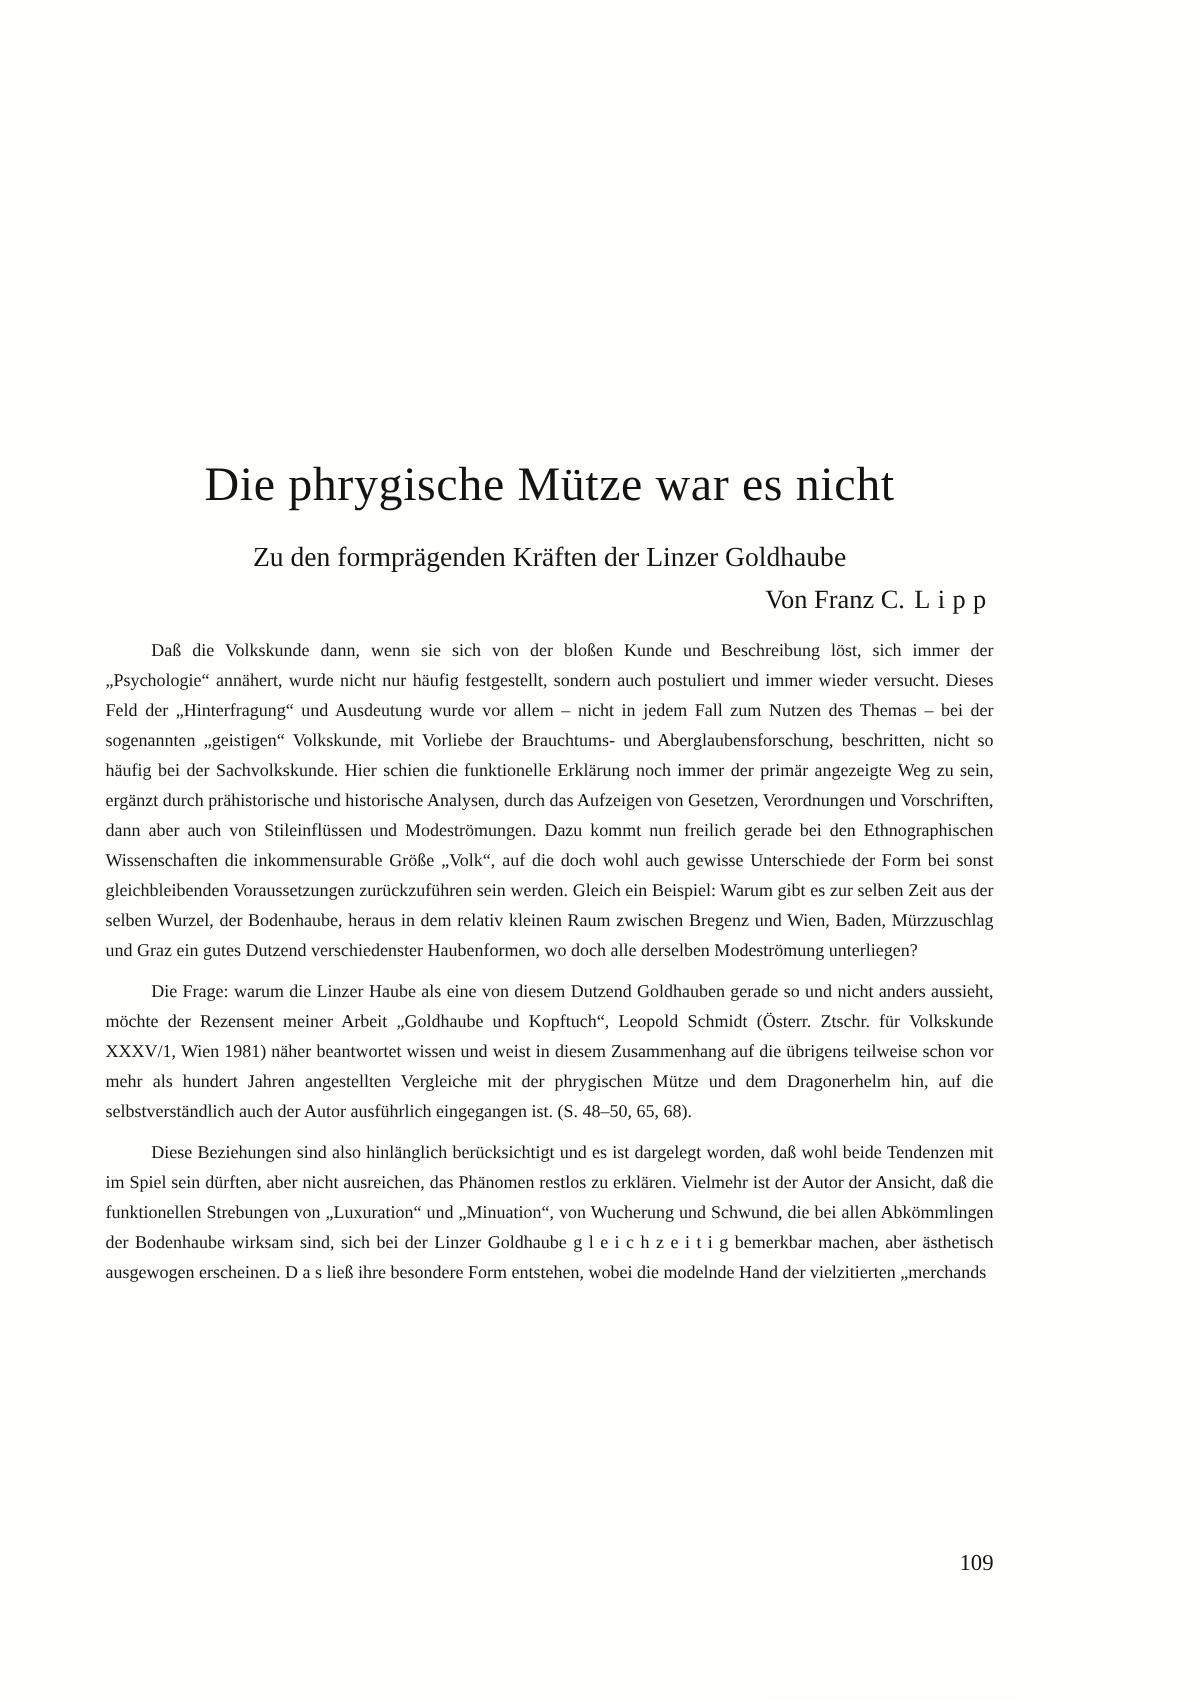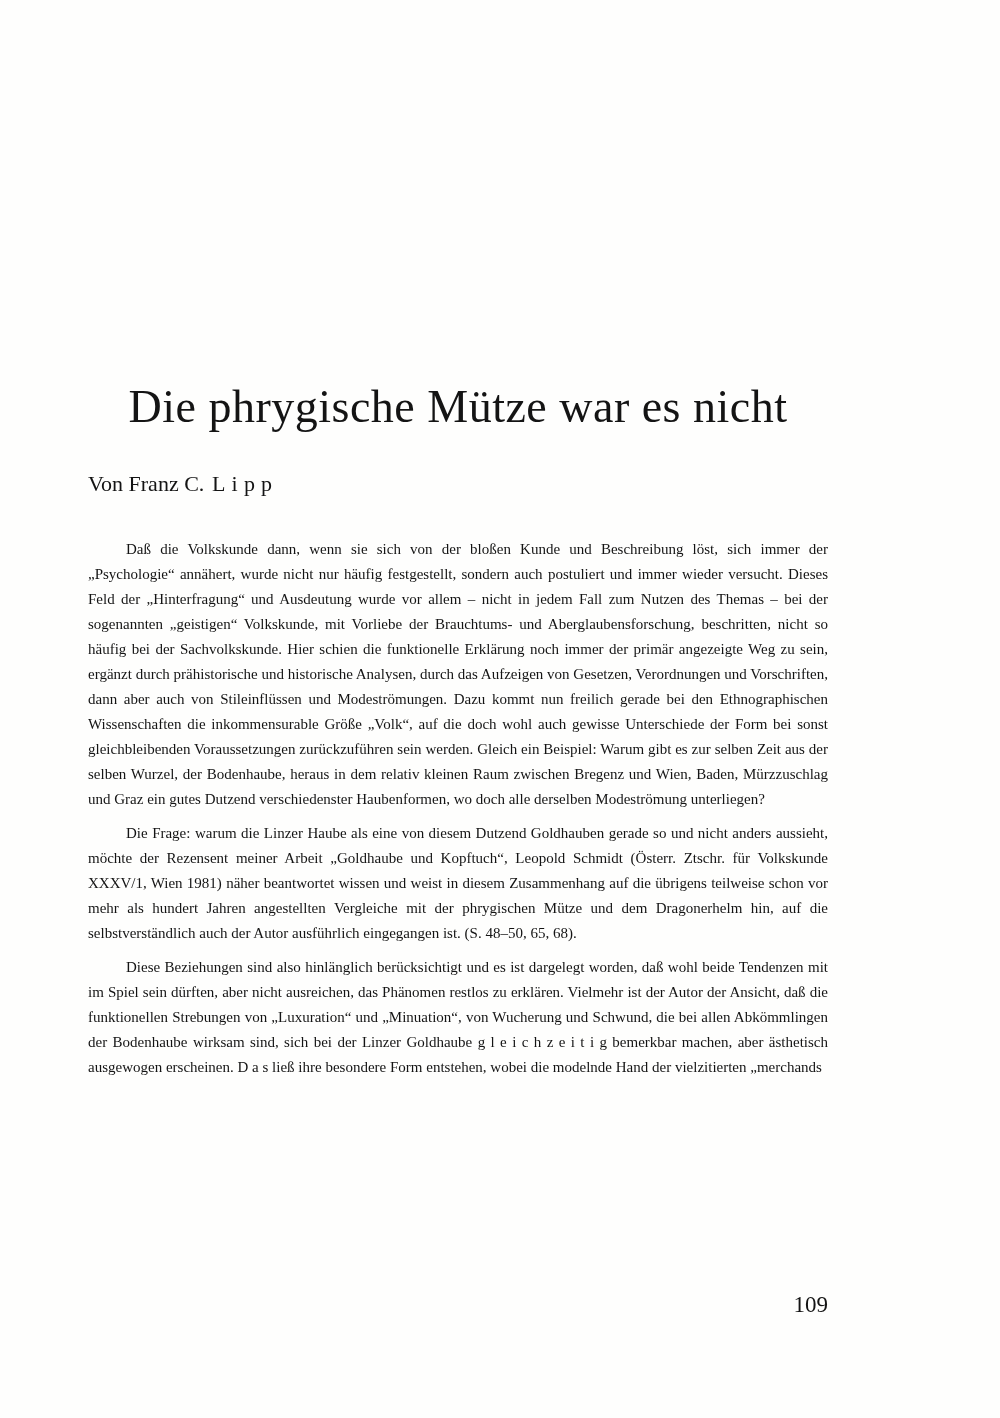--- a/index.html
+++ b/index.html
@@ -14,63 +14,64 @@
     position: relative;
     width: 1000px;
     height: 1418px;
     background: #fefefd;
     box-sizing: border-box;
     padding: 382px 172px 0 88px;
     font-family: "Liberation Serif", "DejaVu Serif", serif;
     color: #141414;
   }
   .title {
-    font-size: 46px;
+    font-size: 40px;
     font-weight: normal;
     text-align: center;
-    margin: 0 0 38px 0;
+    margin: 0 0 26px 0;
     letter-spacing: 0.5px;
     line-height: 1.1;
   }
   .subtitle {
     font-size: 23px;
     text-align: center;
     margin: 0 0 9px 0;
   }
   .byline {
     font-size: 22px;
-    text-align: left;
-    margin: 0 0 40px 0;
+    text-align: right;
+    margin: 0 0 18px 0;
   }
   .byline-name {
     margin-left: 0.35em;
     letter-spacing: 0.28em;
   }
   .body-par {
     font-size: 15px;
     line-height: 25px;
     text-align: justify;
     text-indent: 38px;
     margin: 0 0 9px 0;
     hyphens: none;
   }
   .page-number {
     position: absolute;
     right: 172px;
     top: 1292px;
-    font-size: 23px;
+    font-size: 19px;
   }
 </style>
 </head>
 <body>
 
 <div class="page">
 
   <h1 class="title">Die phrygische Mütze war es nicht</h1>
 
+  <div class="subtitle">Zu den formprägenden Kräften der Linzer Goldhaube</div>
 
   <div class="byline">
     <span>Von Franz C.</span><span class="byline-name">Lipp</span>
   </div>
 
   <p class="body-par">Daß die Volkskunde dann, wenn sie sich von der bloßen Kunde und Beschreibung löst, sich immer der „Psychologie“ annähert, wurde nicht nur häufig festgestellt, sondern auch postuliert und immer wieder versucht. Dieses Feld der „Hinterfragung“ und Ausdeutung wurde vor allem – nicht in jedem Fall zum Nutzen des Themas – bei der sogenannten „geistigen“ Volkskunde, mit Vorliebe der Brauchtums- und Aberglaubensforschung, beschritten, nicht so häufig bei der Sachvolkskunde. Hier schien die funktionelle Erklärung noch immer der primär angezeigte Weg zu sein, ergänzt durch prähistorische und historische Analysen, durch das Aufzeigen von Gesetzen, Verordnungen und Vorschriften, dann aber auch von Stileinflüssen und Modeströmungen. Dazu kommt nun freilich gerade bei den Ethnographischen Wissenschaften die inkommensurable Größe „Volk“, auf die doch wohl auch gewisse Unterschiede der Form bei sonst gleichbleibenden Voraussetzungen zurückzuführen sein werden. Gleich ein Beispiel: Warum gibt es zur selben Zeit aus der selben Wurzel, der Bodenhaube, heraus in dem relativ kleinen Raum zwischen Bregenz und Wien, Baden, Mürzzuschlag und Graz ein gutes Dutzend verschiedenster Haubenformen, wo doch alle derselben Modeströmung unterliegen?</p>
 
   <p class="body-par">Die Frage: warum die Linzer Haube als eine von diesem Dutzend Goldhauben gerade so und nicht anders aussieht, möchte der Rezensent meiner Arbeit „Goldhaube und Kopftuch“, Leopold Schmidt (Österr. Ztschr. für Volkskunde XXXV/1, Wien 1981) näher beantwortet wissen und weist in diesem Zusammenhang auf die übrigens teilweise schon vor mehr als hundert Jahren angestellten Vergleiche mit der phrygischen Mütze und dem Dragonerhelm hin, auf die selbstverständlich auch der Autor ausführlich eingegangen ist. (S. 48–50, 65, 68).</p>
 
   <p class="body-par">Diese Beziehungen sind also hinlänglich berücksichtigt und es ist dargelegt worden, daß wohl beide Tendenzen mit im Spiel sein dürften, aber nicht ausreichen, das Phänomen restlos zu erklären. Vielmehr ist der Autor der Ansicht, daß die funktionellen Strebungen von „Luxuration“ und „Minuation“, von Wucherung und Schwund, die bei allen Abkömmlingen der Bodenhaube wirksam sind, sich bei der Linzer Goldhaube g l e i c h z e i t i g bemerkbar machen, aber ästhetisch ausgewogen erscheinen. D a s ließ ihre besondere Form entstehen, wobei die modelnde Hand der vielzitierten „merchands</p>

